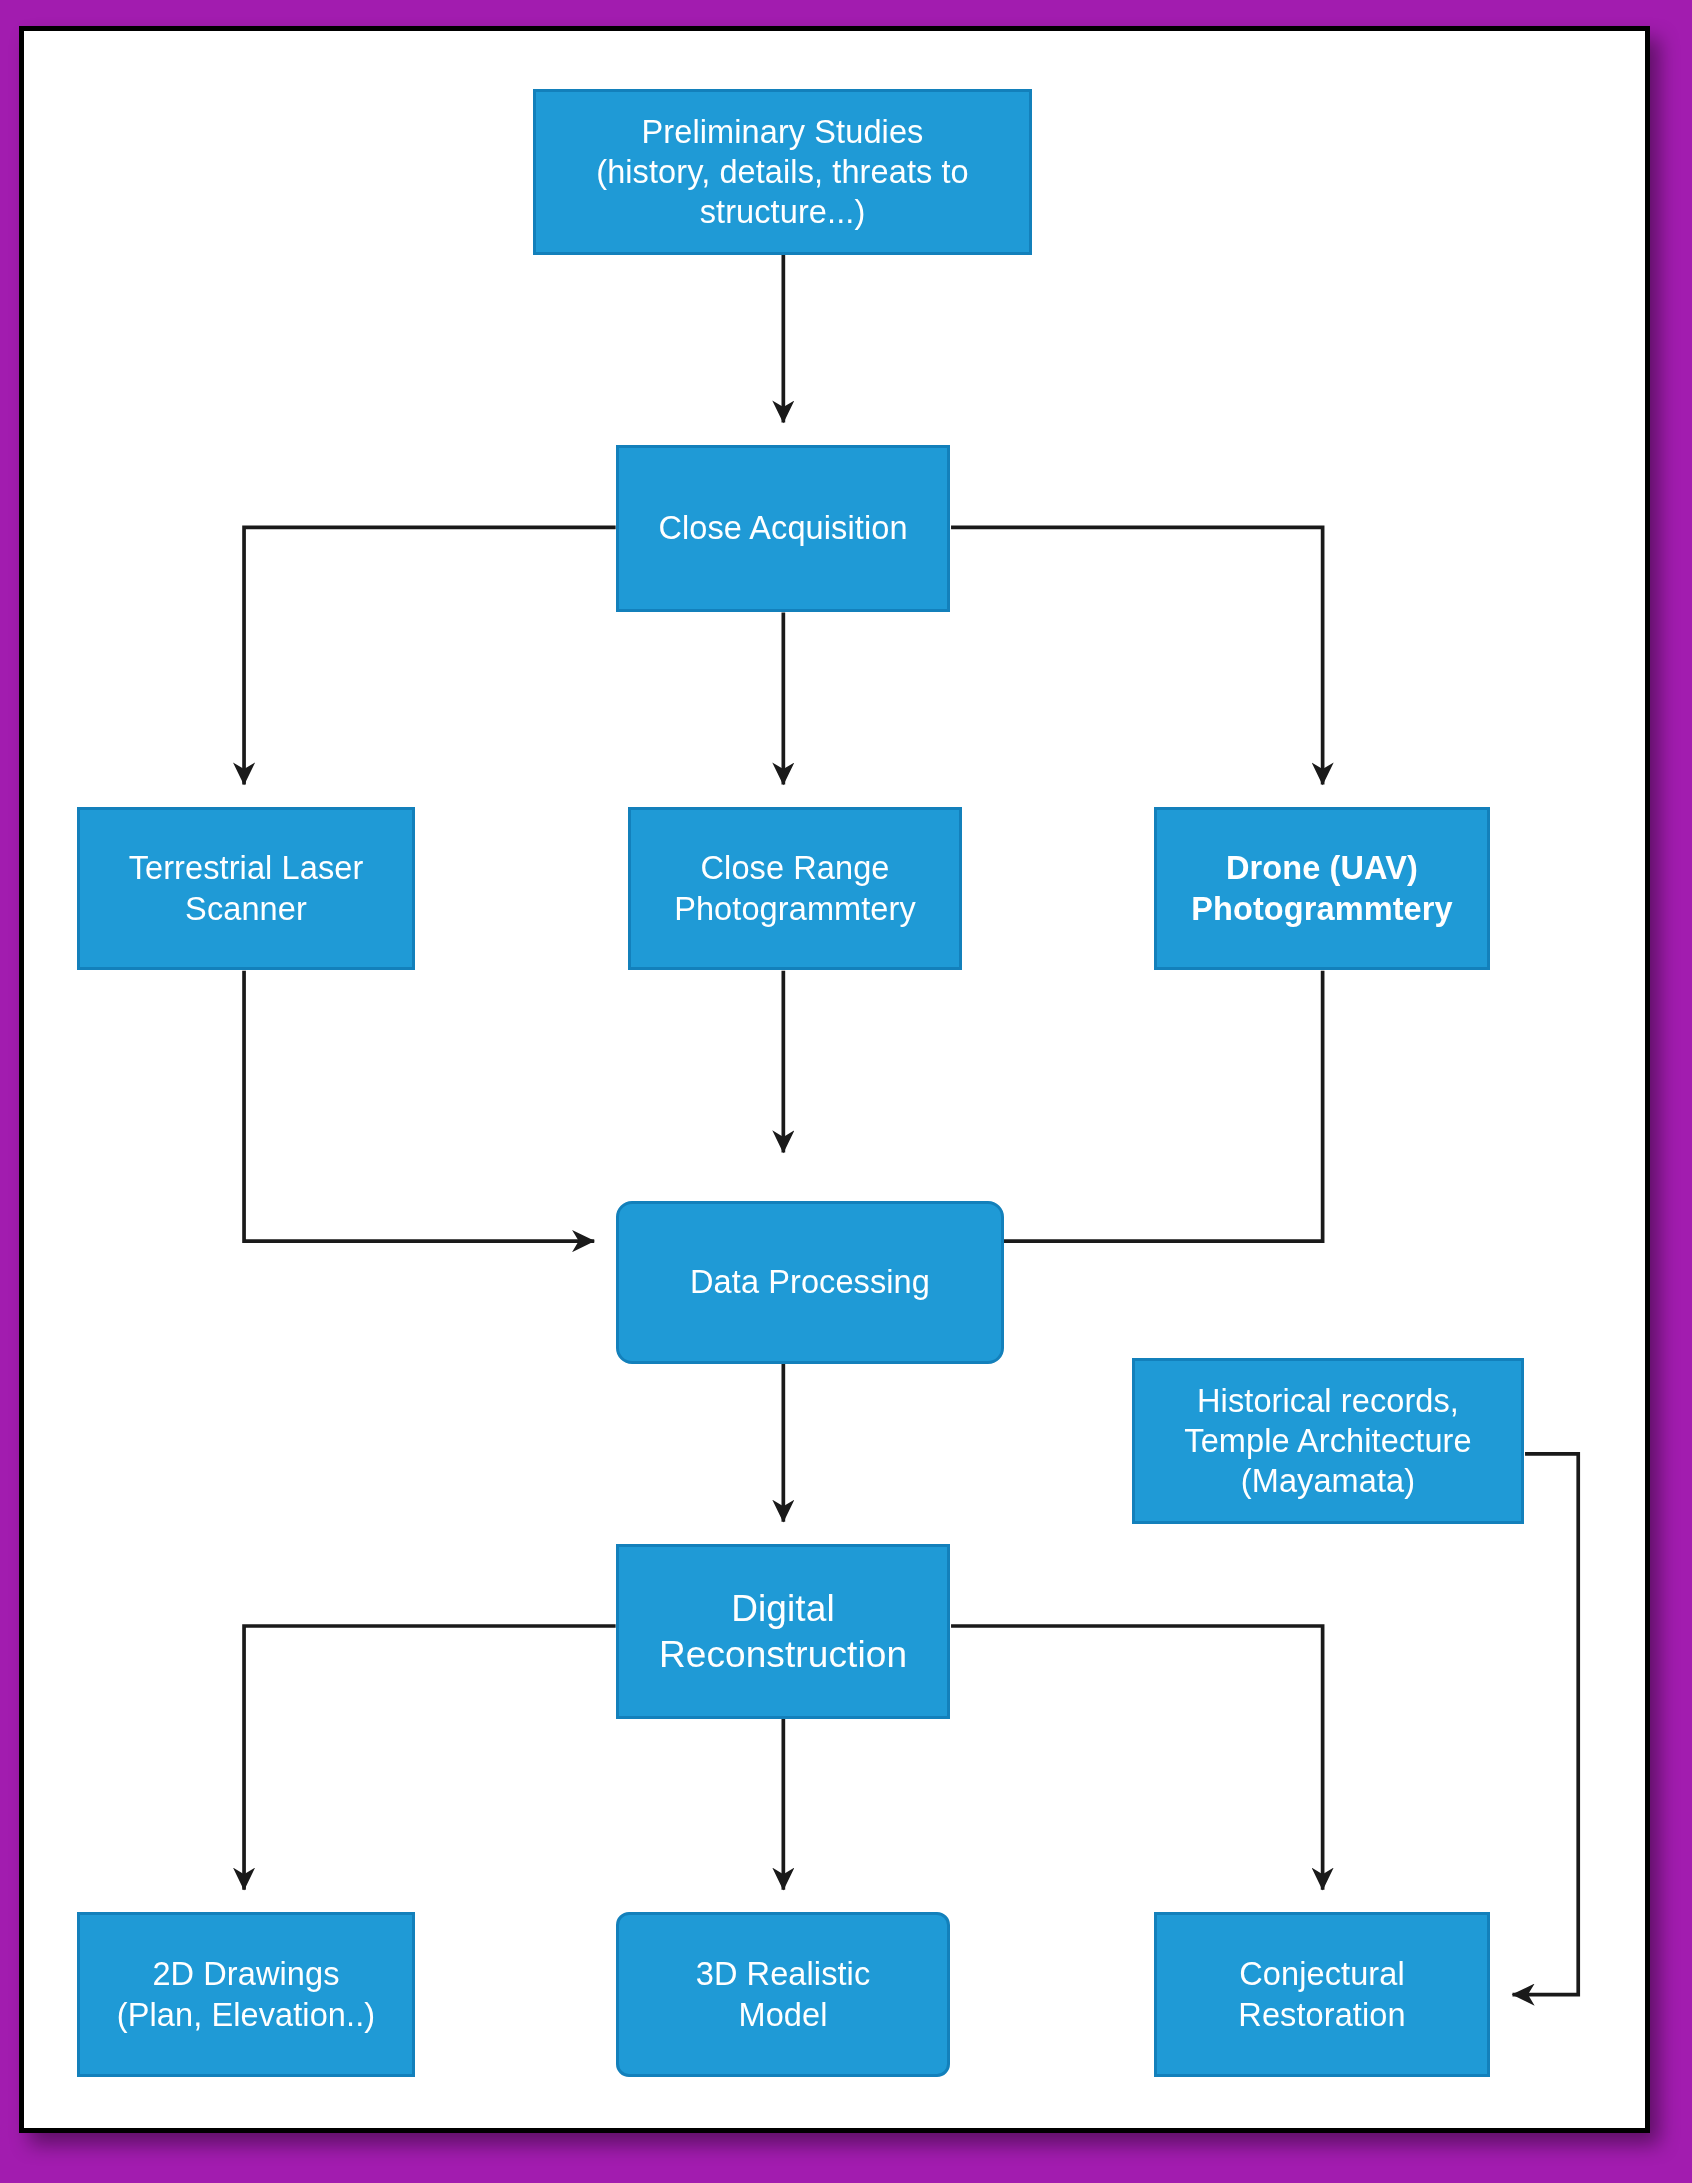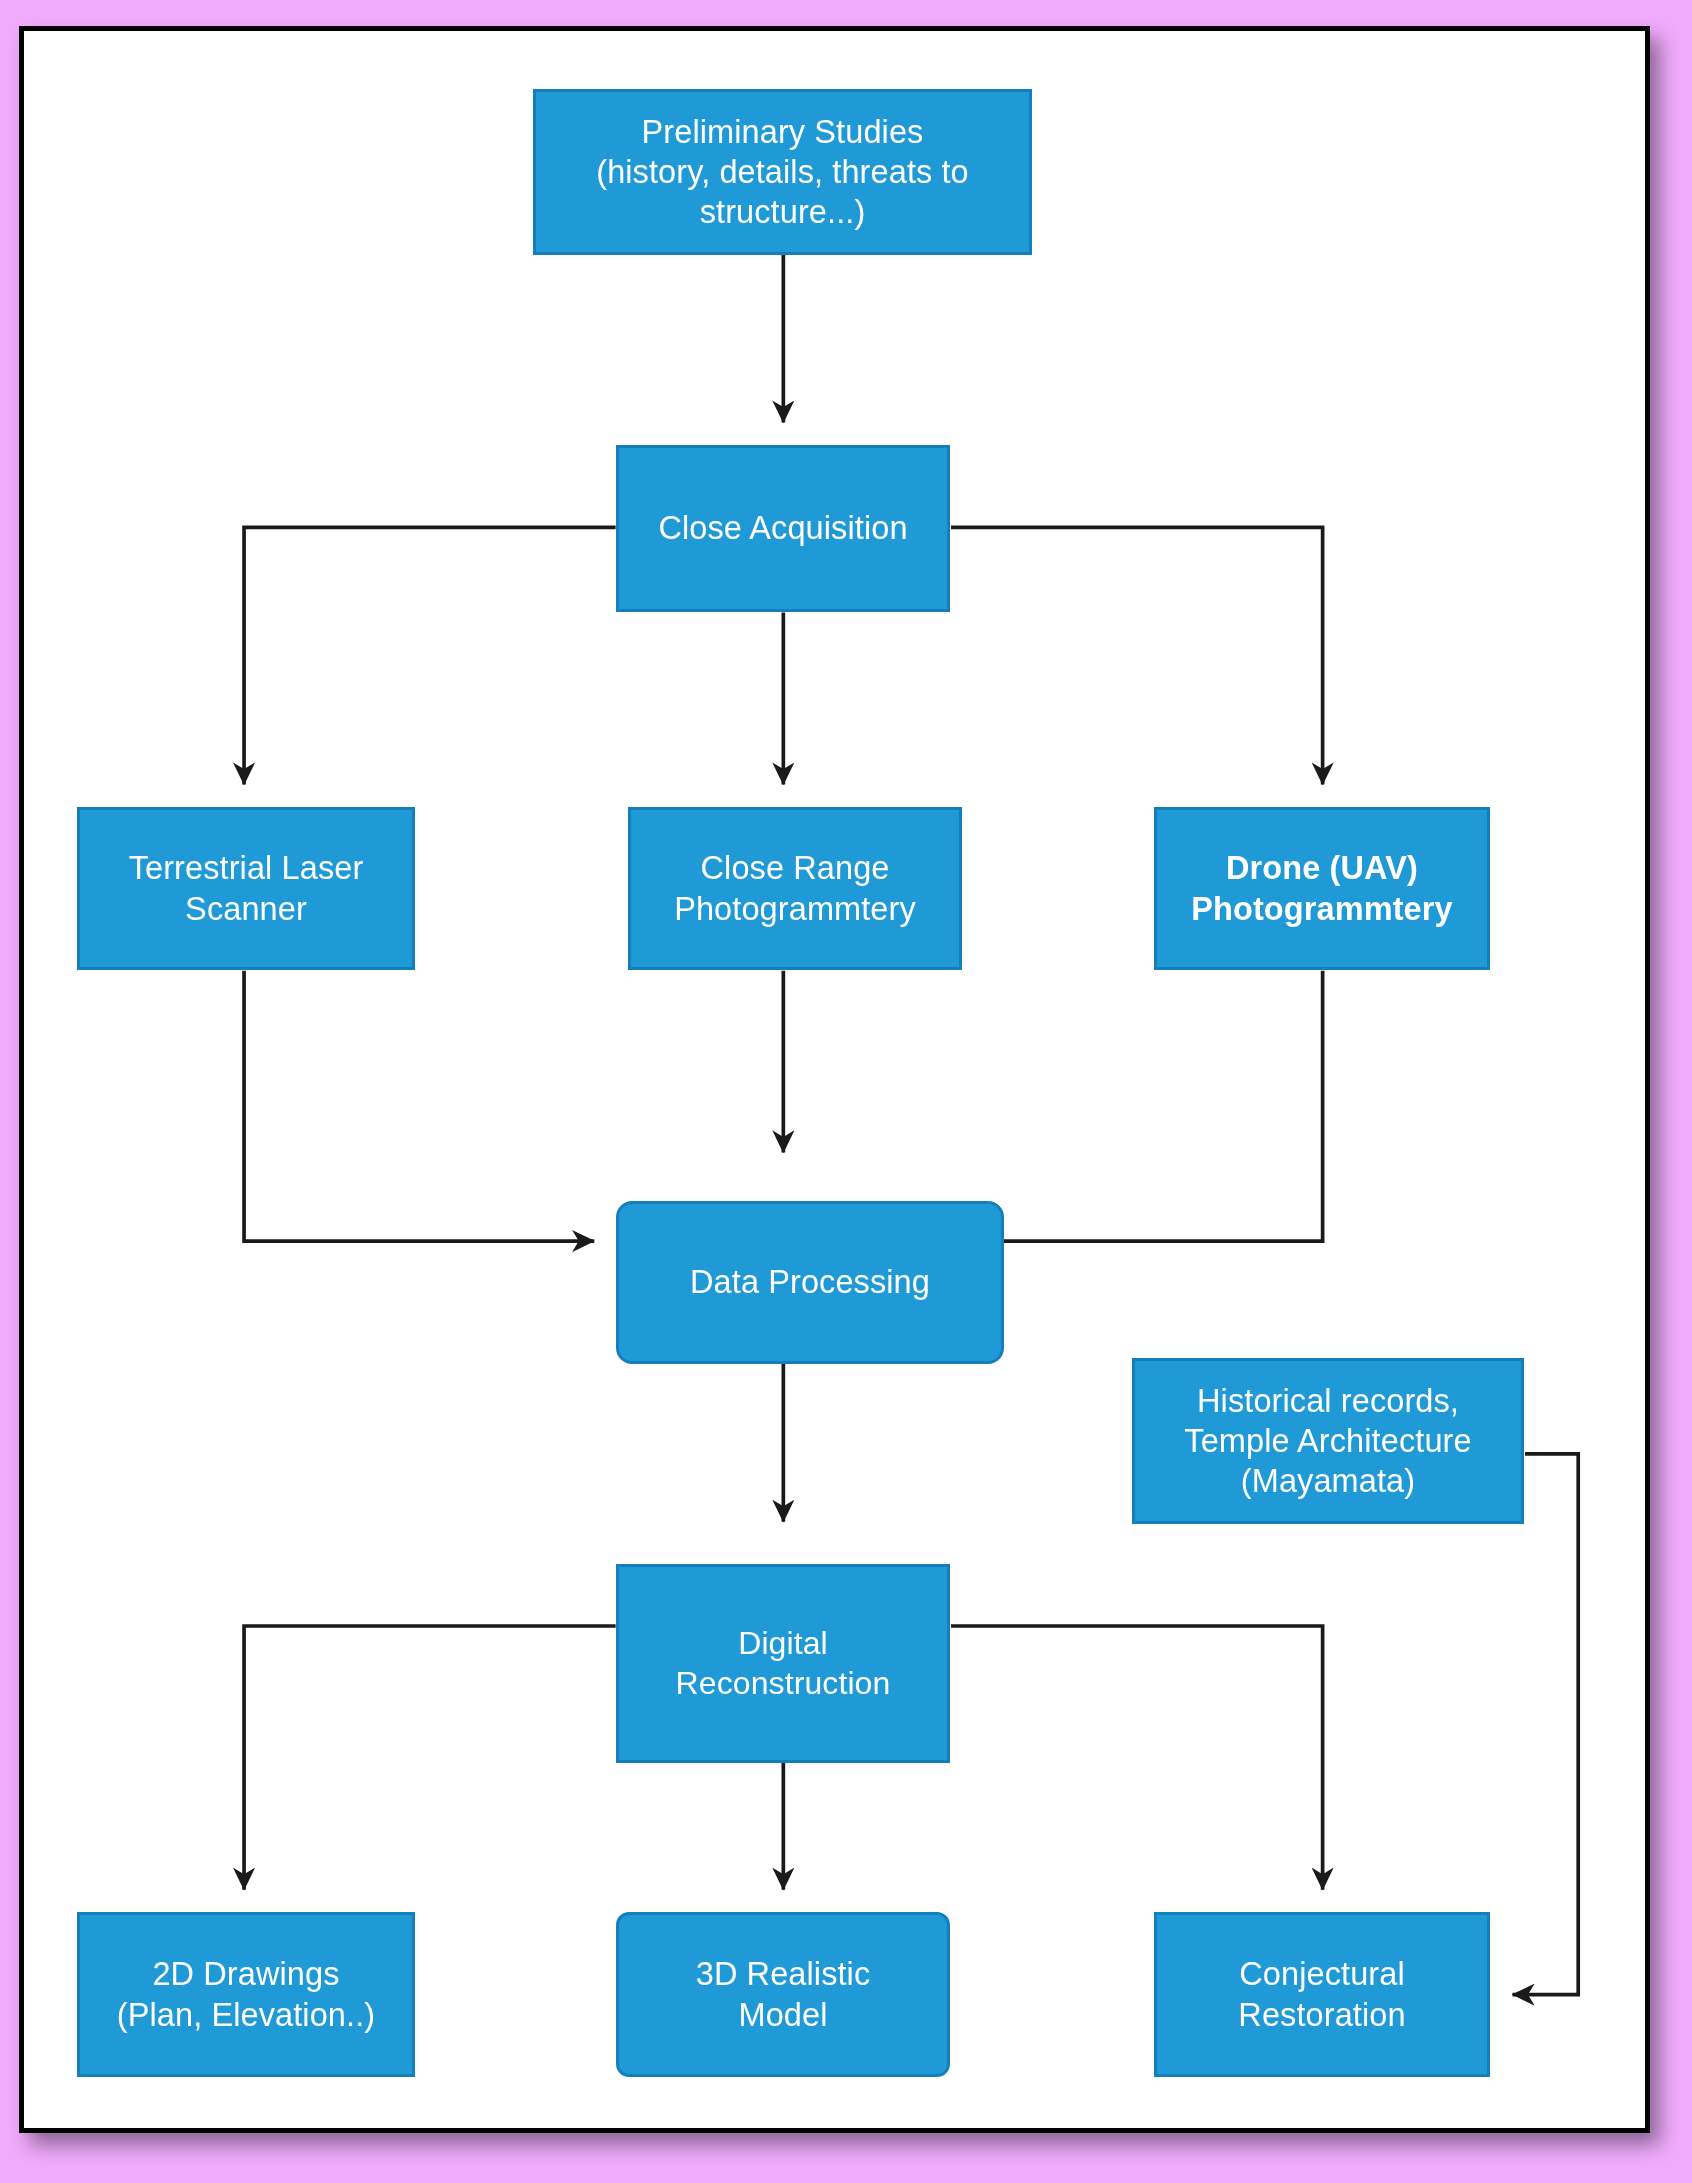--- a/index.html
+++ b/index.html
@@ -8,21 +8,21 @@
     padding: 0;
     background: #ffffff;
   }
   body {
     font-family: "Liberation Sans", sans-serif;
   }
   #canvas {
     position: relative;
     width: 1693px;
     height: 2183px;
-    background: #f0abfc;
+    background: #a21caf;
     overflow: hidden;
   }
   
   #frame {
     position: absolute;
     left: 18.5px;
     top: 26px;
     width: 1631px;
     height: 2107px;
     box-sizing: border-box;
@@ -61,21 +61,21 @@
     white-space: pre-line;
   }
   
   #node-preliminary-studies { left: 533px;  top: 89px;  width: 499px; height: 166px; font-size: 32.5px; }
   #node-data-acquisition    { left: 616px;  top: 445px;  width: 334px; height: 167px; font-size: 32.5px; }
   #node-terrestrial-laser   { left: 77px;  top: 807px; width: 338px; height: 163px; font-size: 32.5px; }
   #node-close-range         { left: 616px;  top: 807px; width: 334px; height: 163px; font-size: 32.5px; }
   #node-drone-uav           { left: 1154px; top: 807px; width: 336px; height: 163px; font-size: 32.5px; font-weight: bold; }
   #node-data-processing     { left: 616px;  top: 1201px; width: 388px; height: 163px; font-size: 32.5px; border-radius: 16px; }
   #node-historical-records  { left: 1132px; top: 1358px; width: 392px; height: 166px; font-size: 32.5px; }
-  #node-digital-recon       { left: 616px;  top: 1544px; width: 334px; height: 199px; font-size: 32px; margin-top: 20px; }
+  #node-digital-recon       { left: 616px;  top: 1544px; width: 334px; height: 175px; font-size: 37px; }
   #node-2d-drawings         { left: 77px;  top: 1912px; width: 338px; height: 165px; font-size: 32.5px; }
   #node-3d-model            { left: 616px;  top: 1912px; width: 334px; height: 165px; font-size: 32.5px; border-radius: 13px; }
   #node-conjectural         { left: 1154px; top: 1912px; width: 336px; height: 165px; font-size: 32.5px; align-items: center; }
 </style>
 </head>
 <body>
 
 <div id="canvas">
 
   <div id="frame" style="border-color: rgb(0, 0, 0); background: rgb(255, 255, 255);"></div>

